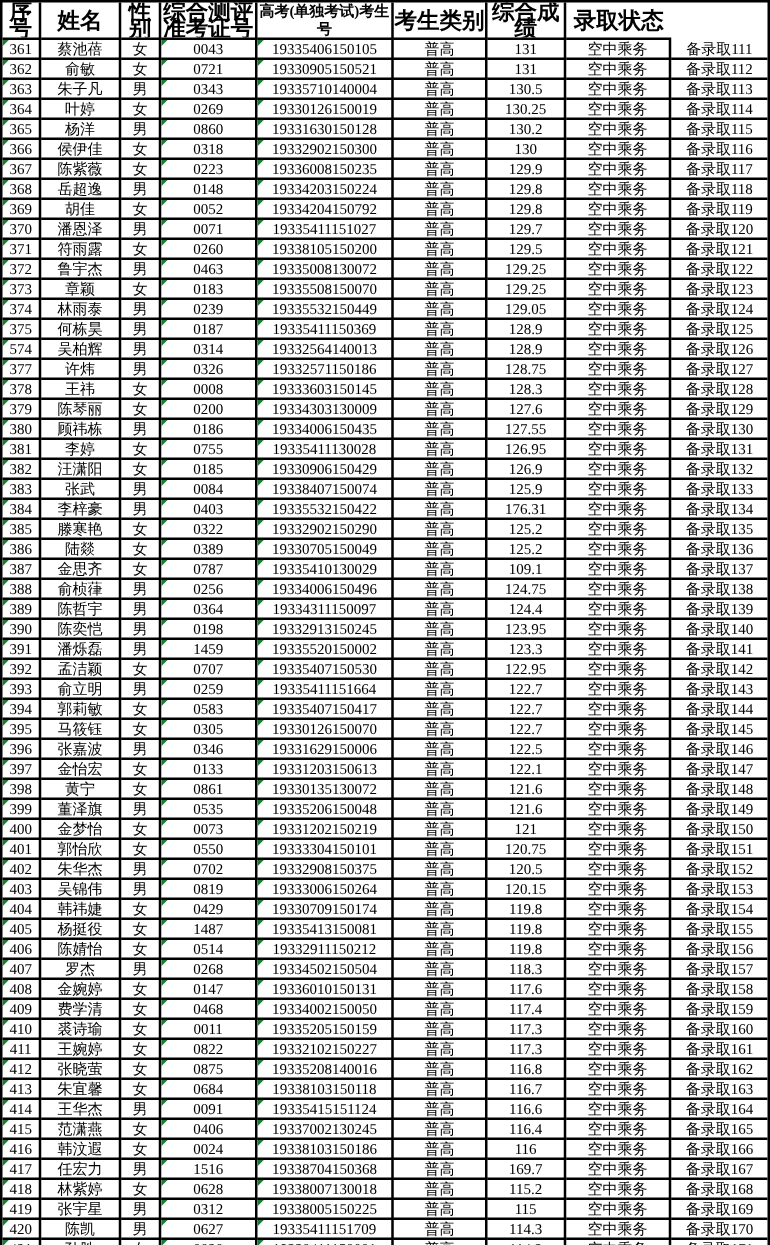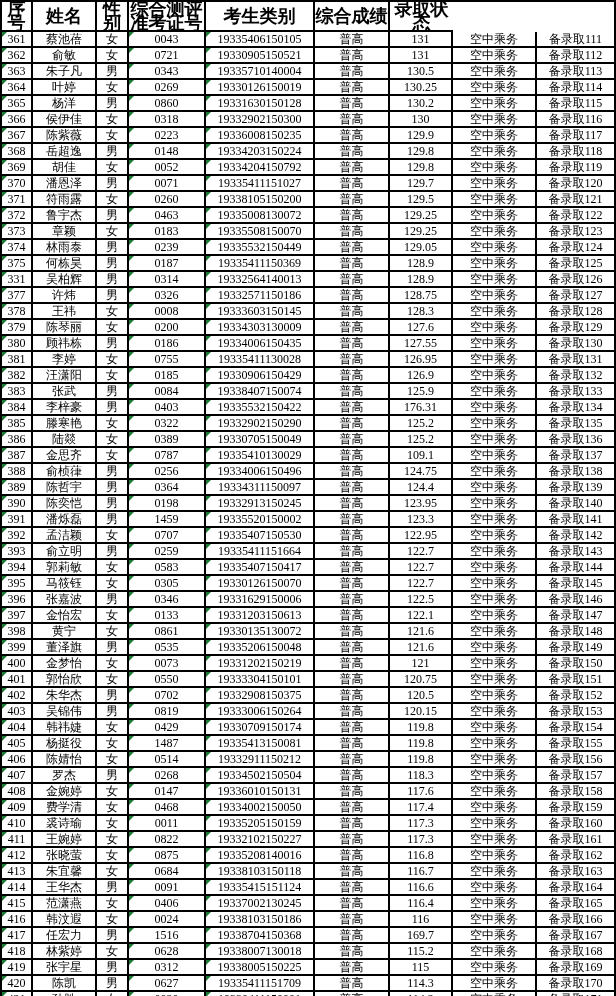--- a/index.html
+++ b/index.html
@@ -62,20 +62,21 @@
 </head>
 <body>
 
 <div class="sheet">
   <div class="grid">
     <div class="hrow">
       <div class="hcell c0">序号</div>
       <div class="hcell c1">姓名</div>
       <div class="hcell c2">性别</div>
       <div class="hcell c3">综合测评准考证号</div>
+      <div class="hcell c4">高考(单独考试)考生号</div>
       <div class="hcell c5">考生类别</div>
       <div class="hcell c6">综合成绩</div>
       <div class="hcell c8">录取状态</div>
     </div>
     <div id="tbody">
         <div class="row">
           <div class="cell c0">
             <span class="tri"></span>
             <span>361</span>
           </div>
@@ -550,21 +551,21 @@
           <div class="cell c7">
             <span>空中乘务</span>
           </div>
           <div class="cell c8">
             <span>备录取125</span>
           </div>
         </div>
         <div class="row">
           <div class="cell c0">
             <span class="tri"></span>
-            <span>331</span>
+            <span>574</span>
           </div>
           <div class="cell c1">
             <span>吴柏辉</span>
           </div>
           <div class="cell c2">
             <span>男</span>
           </div>
           <div class="cell c3">
             <span class="tri"></span>
             <span>0314</span>

